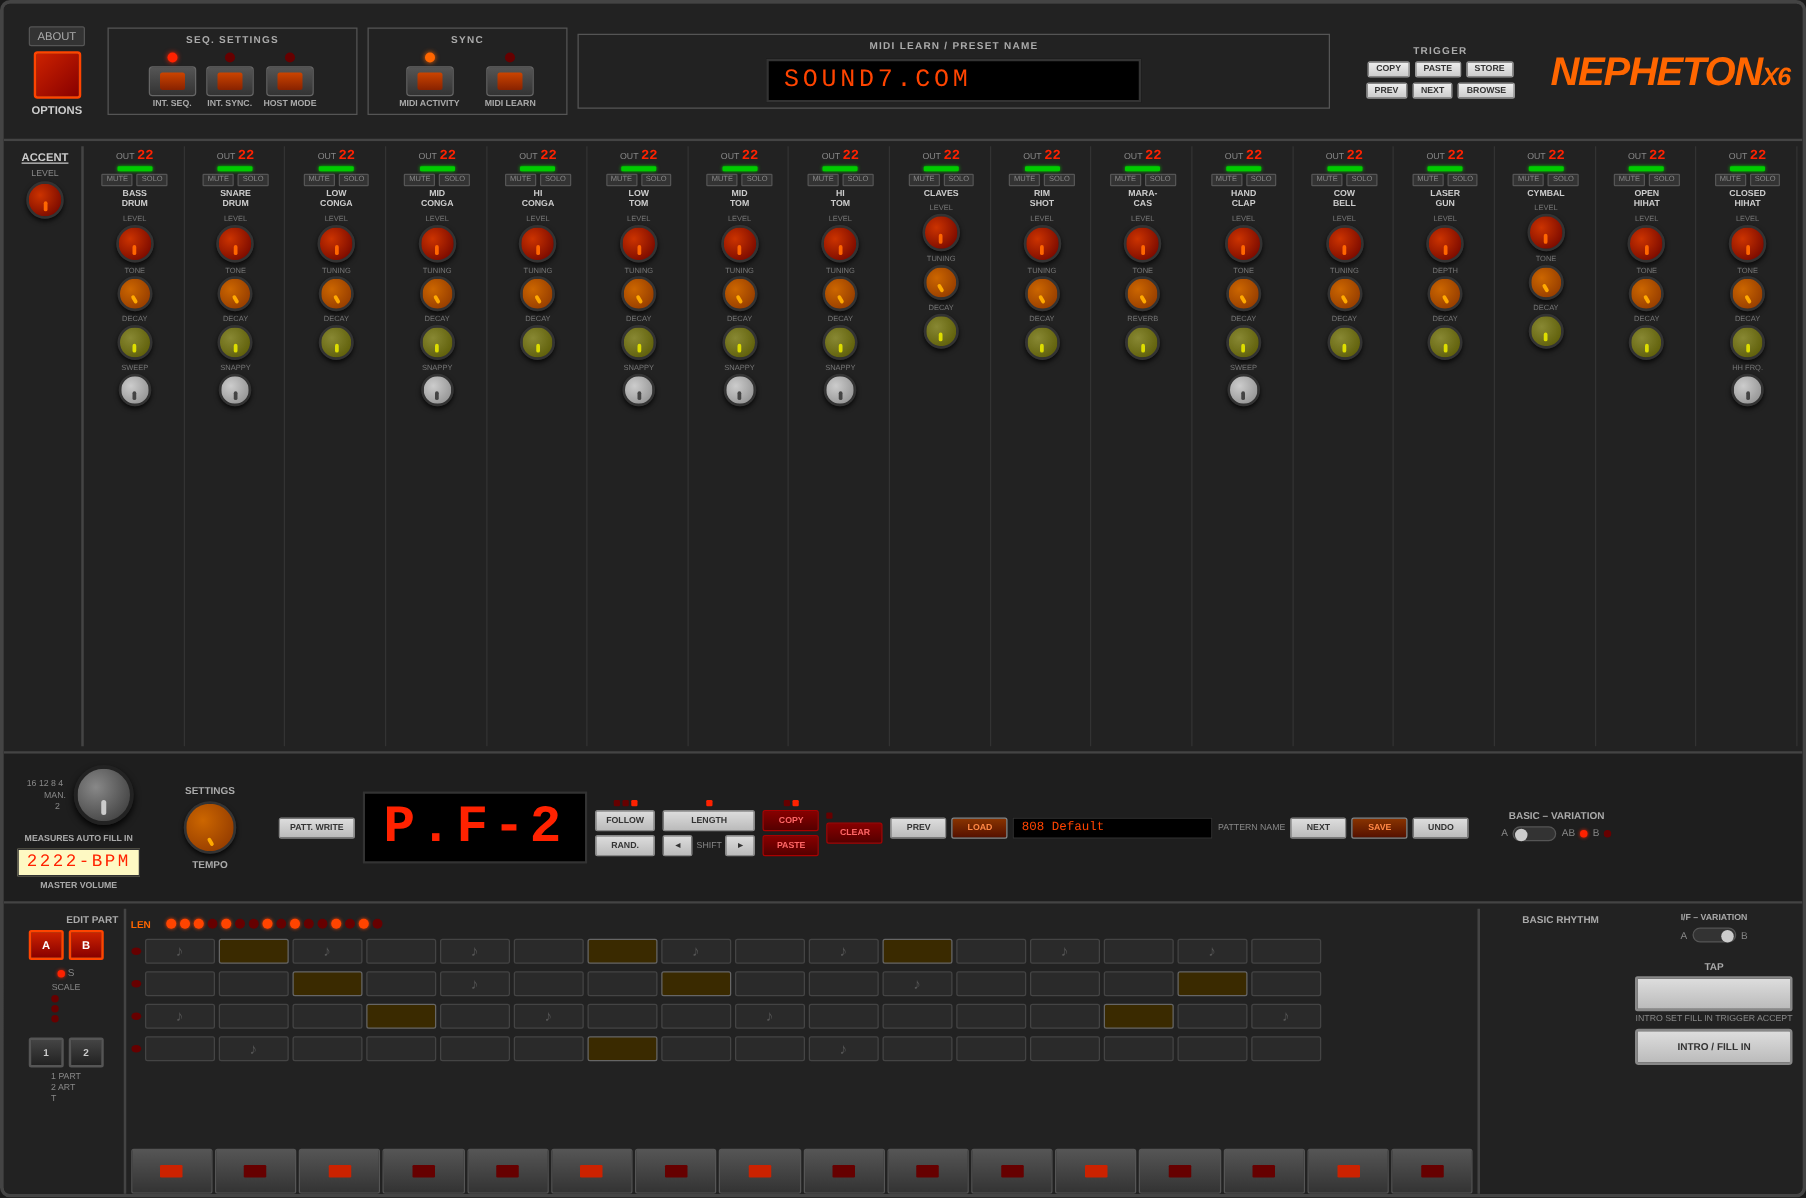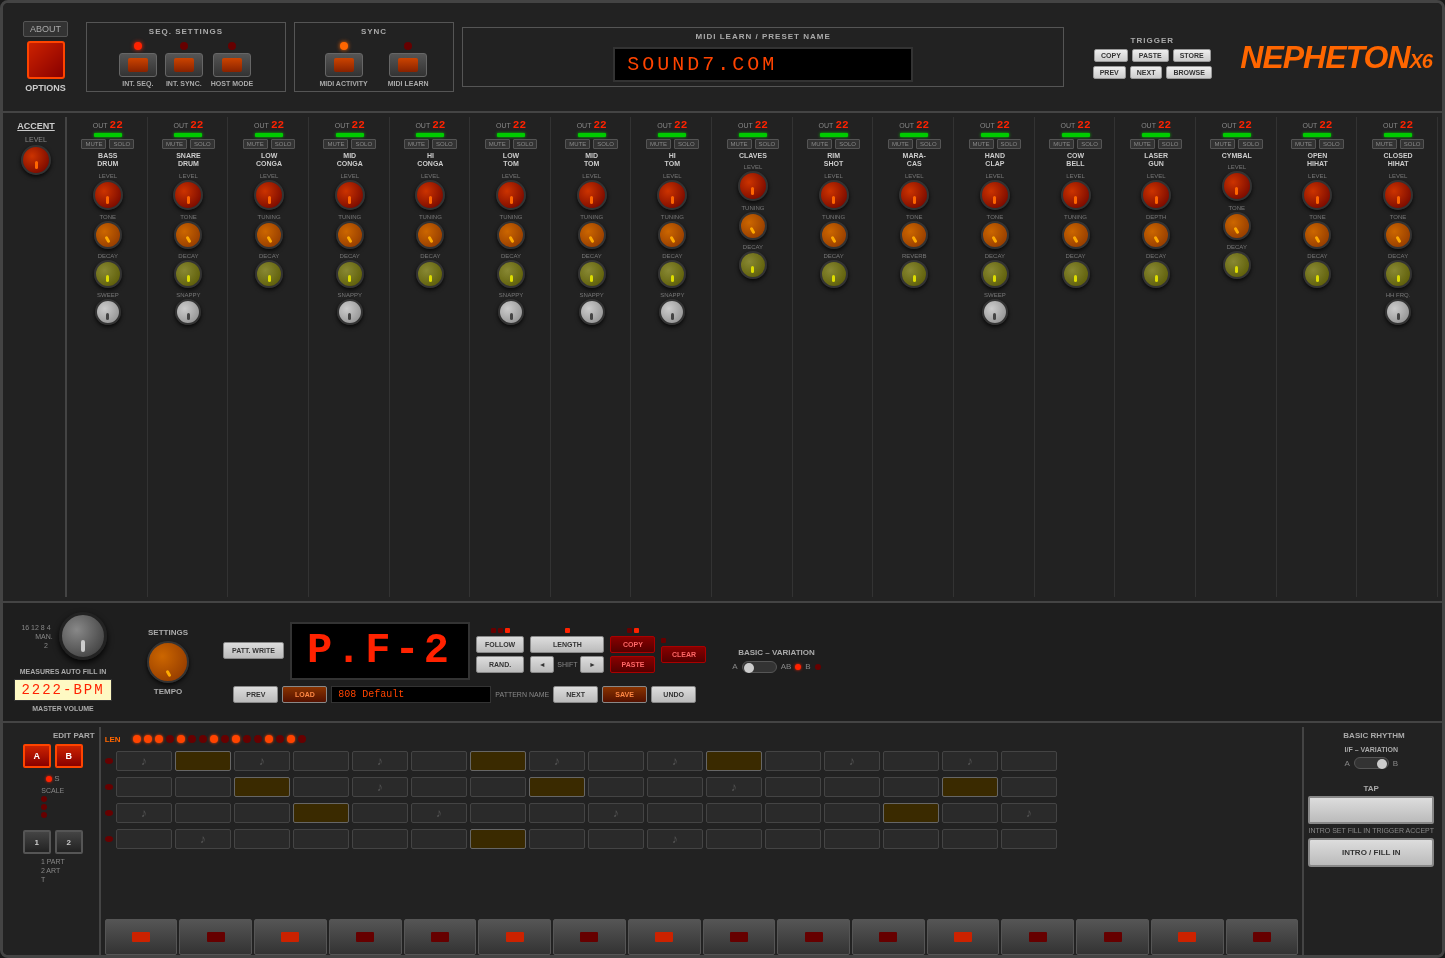--- a/index.html
+++ b/index.html
@@ -708,25 +708,23 @@
       background: #660000;
       border-radius: 1px;
     }
 
     .step-btn.active .step-btn-inner {
       background: #cc2200;
     }
 
     .right-panel {
       display: flex;
-      flex-direction: column;
       min-width: 130px;
       border-left: 2px solid #444;
       padding: 4px;
-      align-items: flex-end;
     }
 
     .ifv-section {
       display: flex;
       flex-direction: column;
       align-items: center;
     }
 
     .ifv-title {
       color: #aaa;
@@ -1342,21 +1340,21 @@
       <span style="color:#aaa; font-size:7px; font-weight:bold;">MASTER
 VOLUME</span>
     </div>
 
     <div class="shuffle-section">
       <span class="shuffle-label">SETTINGS</span>
       <div class="knob knob-orange" style="width:42px; height:42px;"></div>
       <span class="tempo-label">TEMPO</span>
     </div>
 
-    <div style="display:flex; flex-direction:column; gap:6px; align-items:center;">
+    <div style="display:flex; flex-direction:row; gap:6px; align-items:center;">
       <div style="display:flex; gap:6px; align-items:center;">
         <button class="seq-control-btn">PATT. WRITE</button>
         <div class="main-display">
           <div class="main-display-value">P.F-2</div>
         </div>
         <div style="display:flex; flex-direction:column; gap:3px;">
           <div class="leds-mini-row">
             <div class="mini-sq-led"></div>
             <div class="mini-sq-led"></div>
             <div class="mini-sq-led on"></div>

